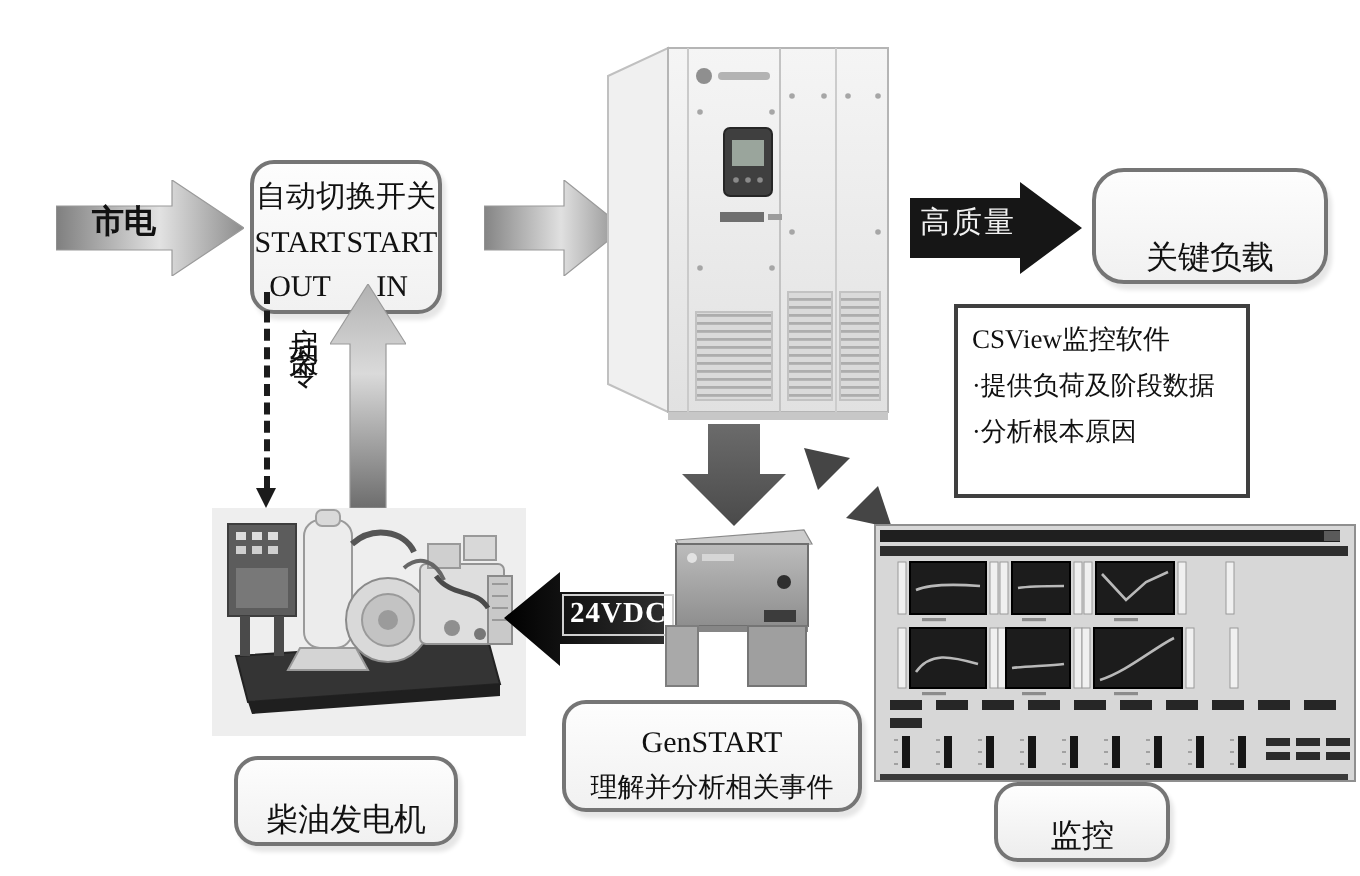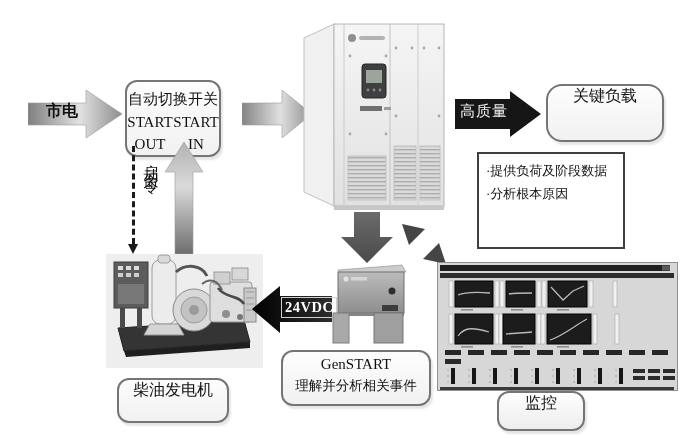--- a/index.html
+++ b/index.html
@@ -5,21 +5,21 @@
   html,body{margin:0;padding:0;background:#ffffff;}
   .stage{
     position:relative;width:680px;height:438px;background:#ffffff;overflow:hidden;
     font-family:"Liberation Serif","DejaVu Serif",serif;color:#111;
   }
   .abs{position:absolute;}
   
   .rbox{
     position:absolute;box-sizing:border-box;border:2px solid #757575;border-radius:12px;
     background:linear-gradient(180deg,#fdfdfd 0%,#f1f1f1 100%);
-    display:flex;flex-direction:column;align-items:center;justify-content:flex-start;
+    display:flex;flex-direction:column;align-items:center;justify-content:flex-end;
     box-shadow:2px 3px 2px rgba(0,0,0,0.10);
   }
   .sqbox{
     position:absolute;box-sizing:border-box;border:2px solid #3f3f3f;background:#ffffff;
   }
   .ats{left:125px;top:80px;width:96px;height:77px;justify-content:center;padding-top:6px;}
   .ats-title{font-size:15px;line-height:20px;}
   .ats-grid{display:grid;grid-template-columns:1fr 1fr;width:100%;text-align:center;
             font-size:15px;line-height:22px;margin-top:2px;}
   .critical{left:546px;top:84px;width:118px;height:58px;font-size:16px;border-radius:16px;}
@@ -125,20 +125,21 @@
   <svg class="abs" style="left:455px;top:91px" width="86" height="46" viewBox="0 0 86 46">
     <polygon points="0,8 55,8 55,0 86,23 55,46 55,38 0,38" fill="#161616"></polygon>
   </svg>
   <div class="abs quality-label">高质量</div>
 
   <div class="rbox critical">
     <span>关键负载</span>
   </div>
 
   <div class="sqbox csview">
+    <div class="cs-title">CSView监控软件</div>
     <div class="cs-li">·提供负荷及阶段数据</div>
     <div class="cs-li">·分析根本原因</div>
   </div>
 
   <div class="abs dashline"></div>
   <div class="abs dashhead"></div>
   <div class="abs startcmd">启动命令</div>
 
   <svg class="abs" style="left:165px;top:142px" width="38" height="112" viewBox="0 0 38 112">
     <defs>

